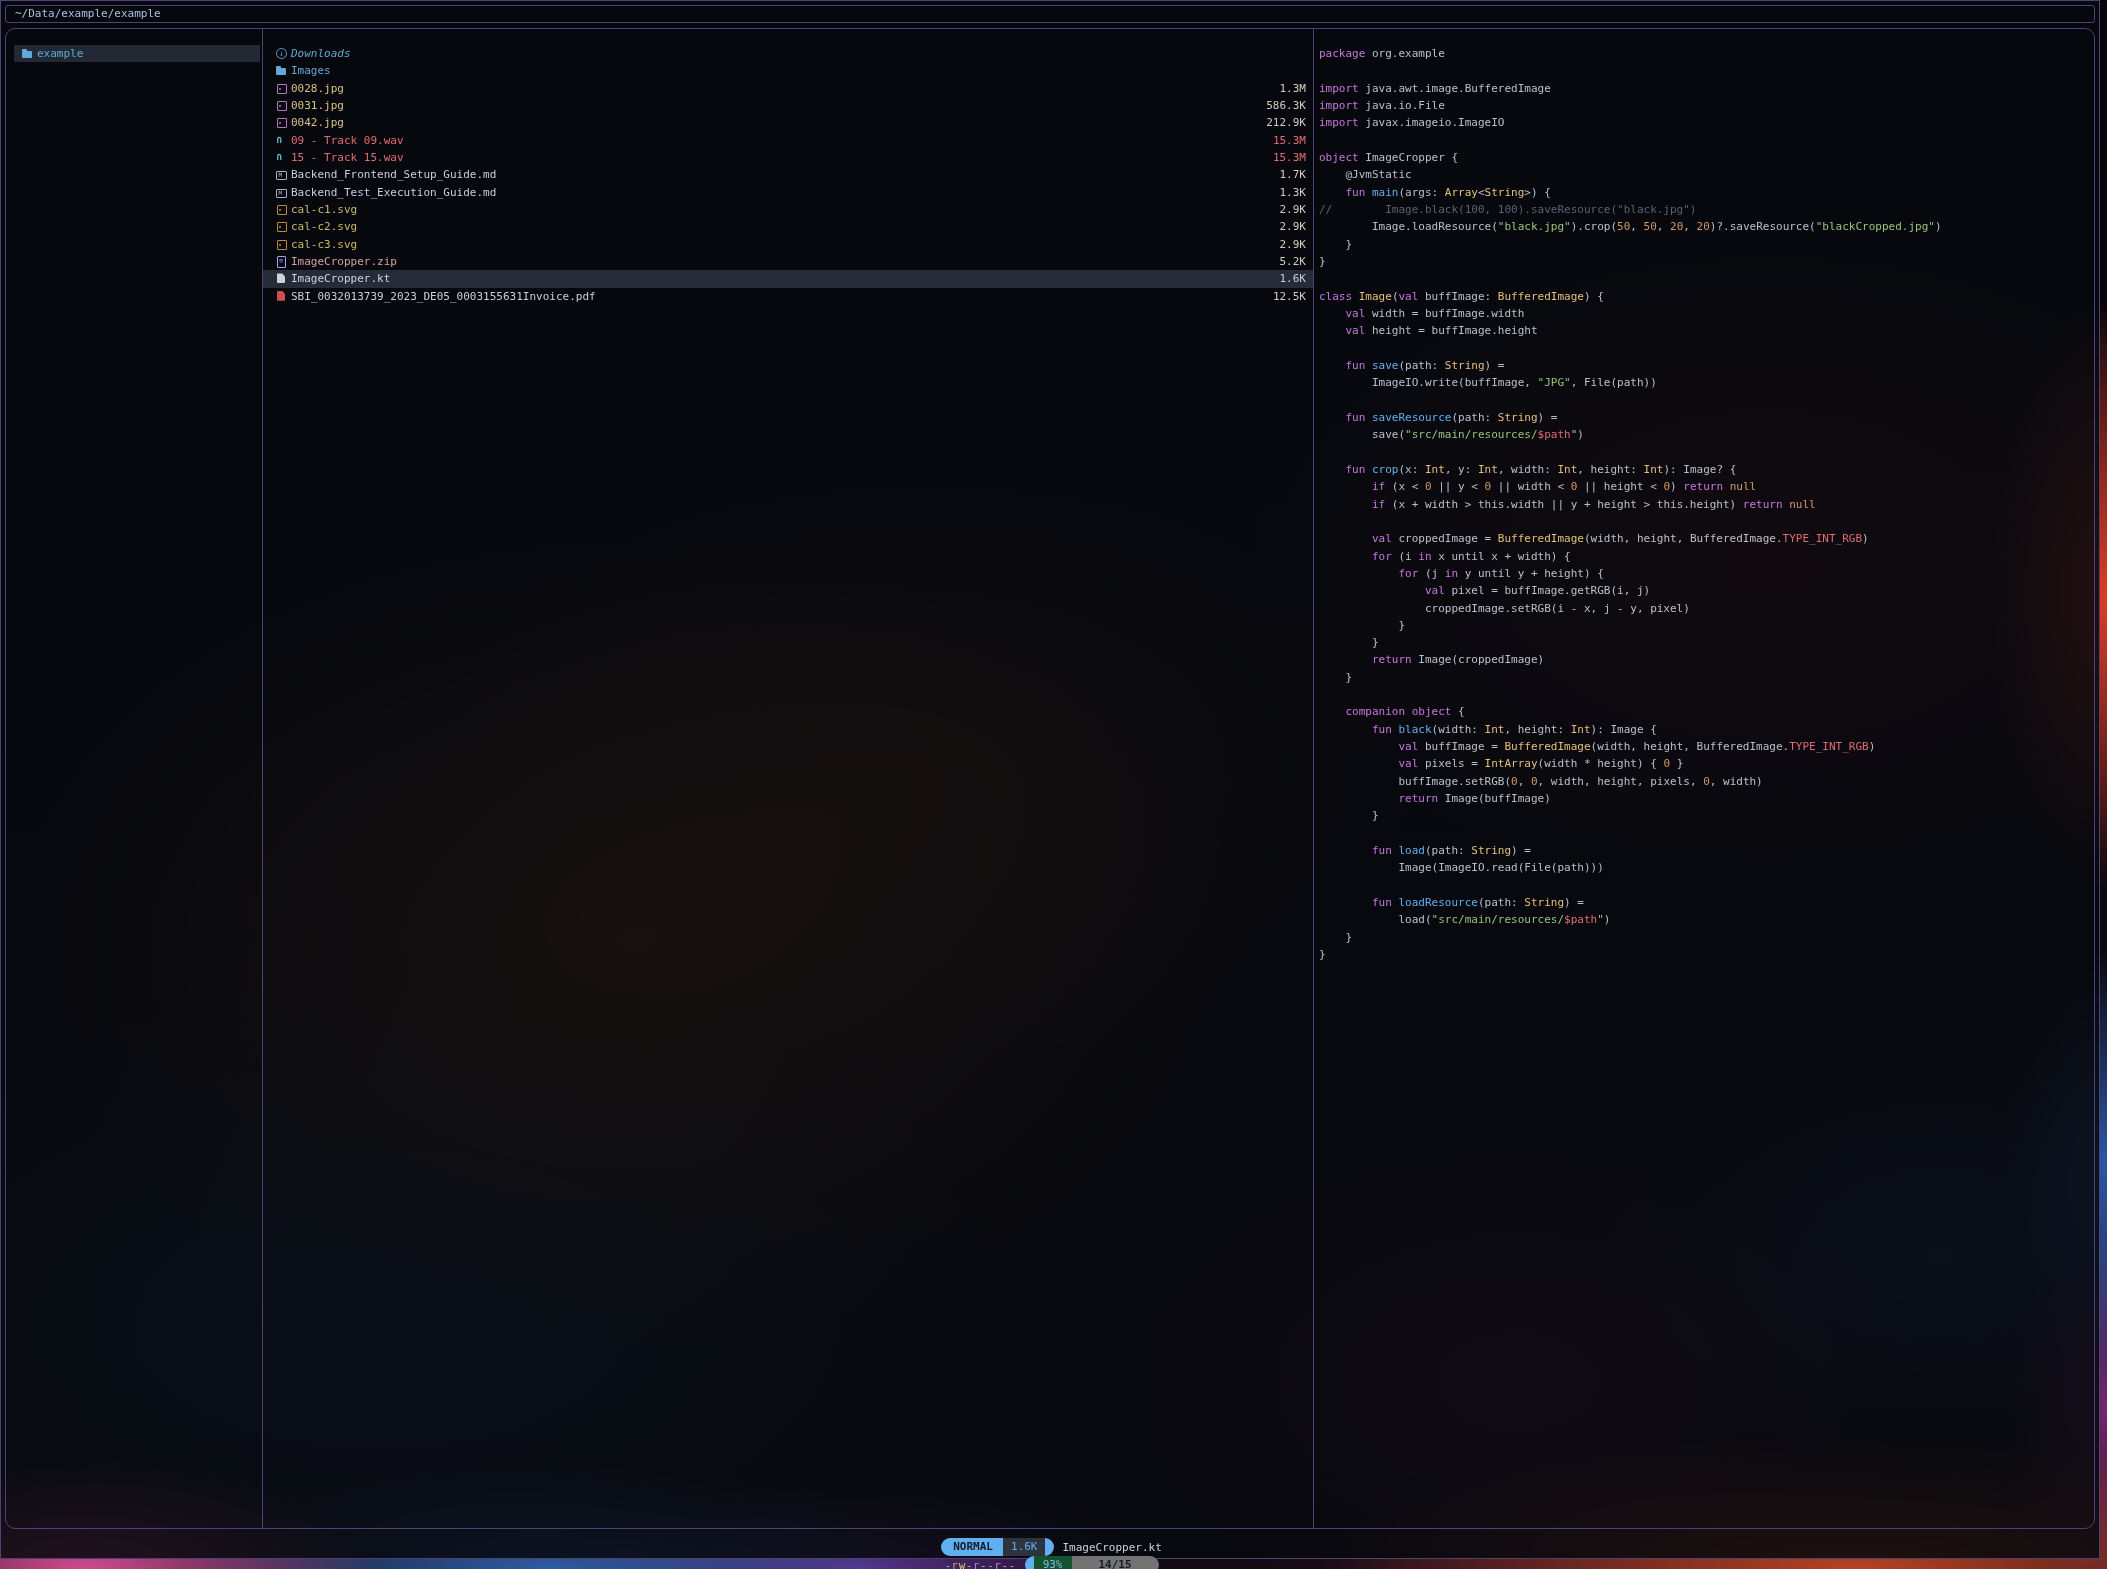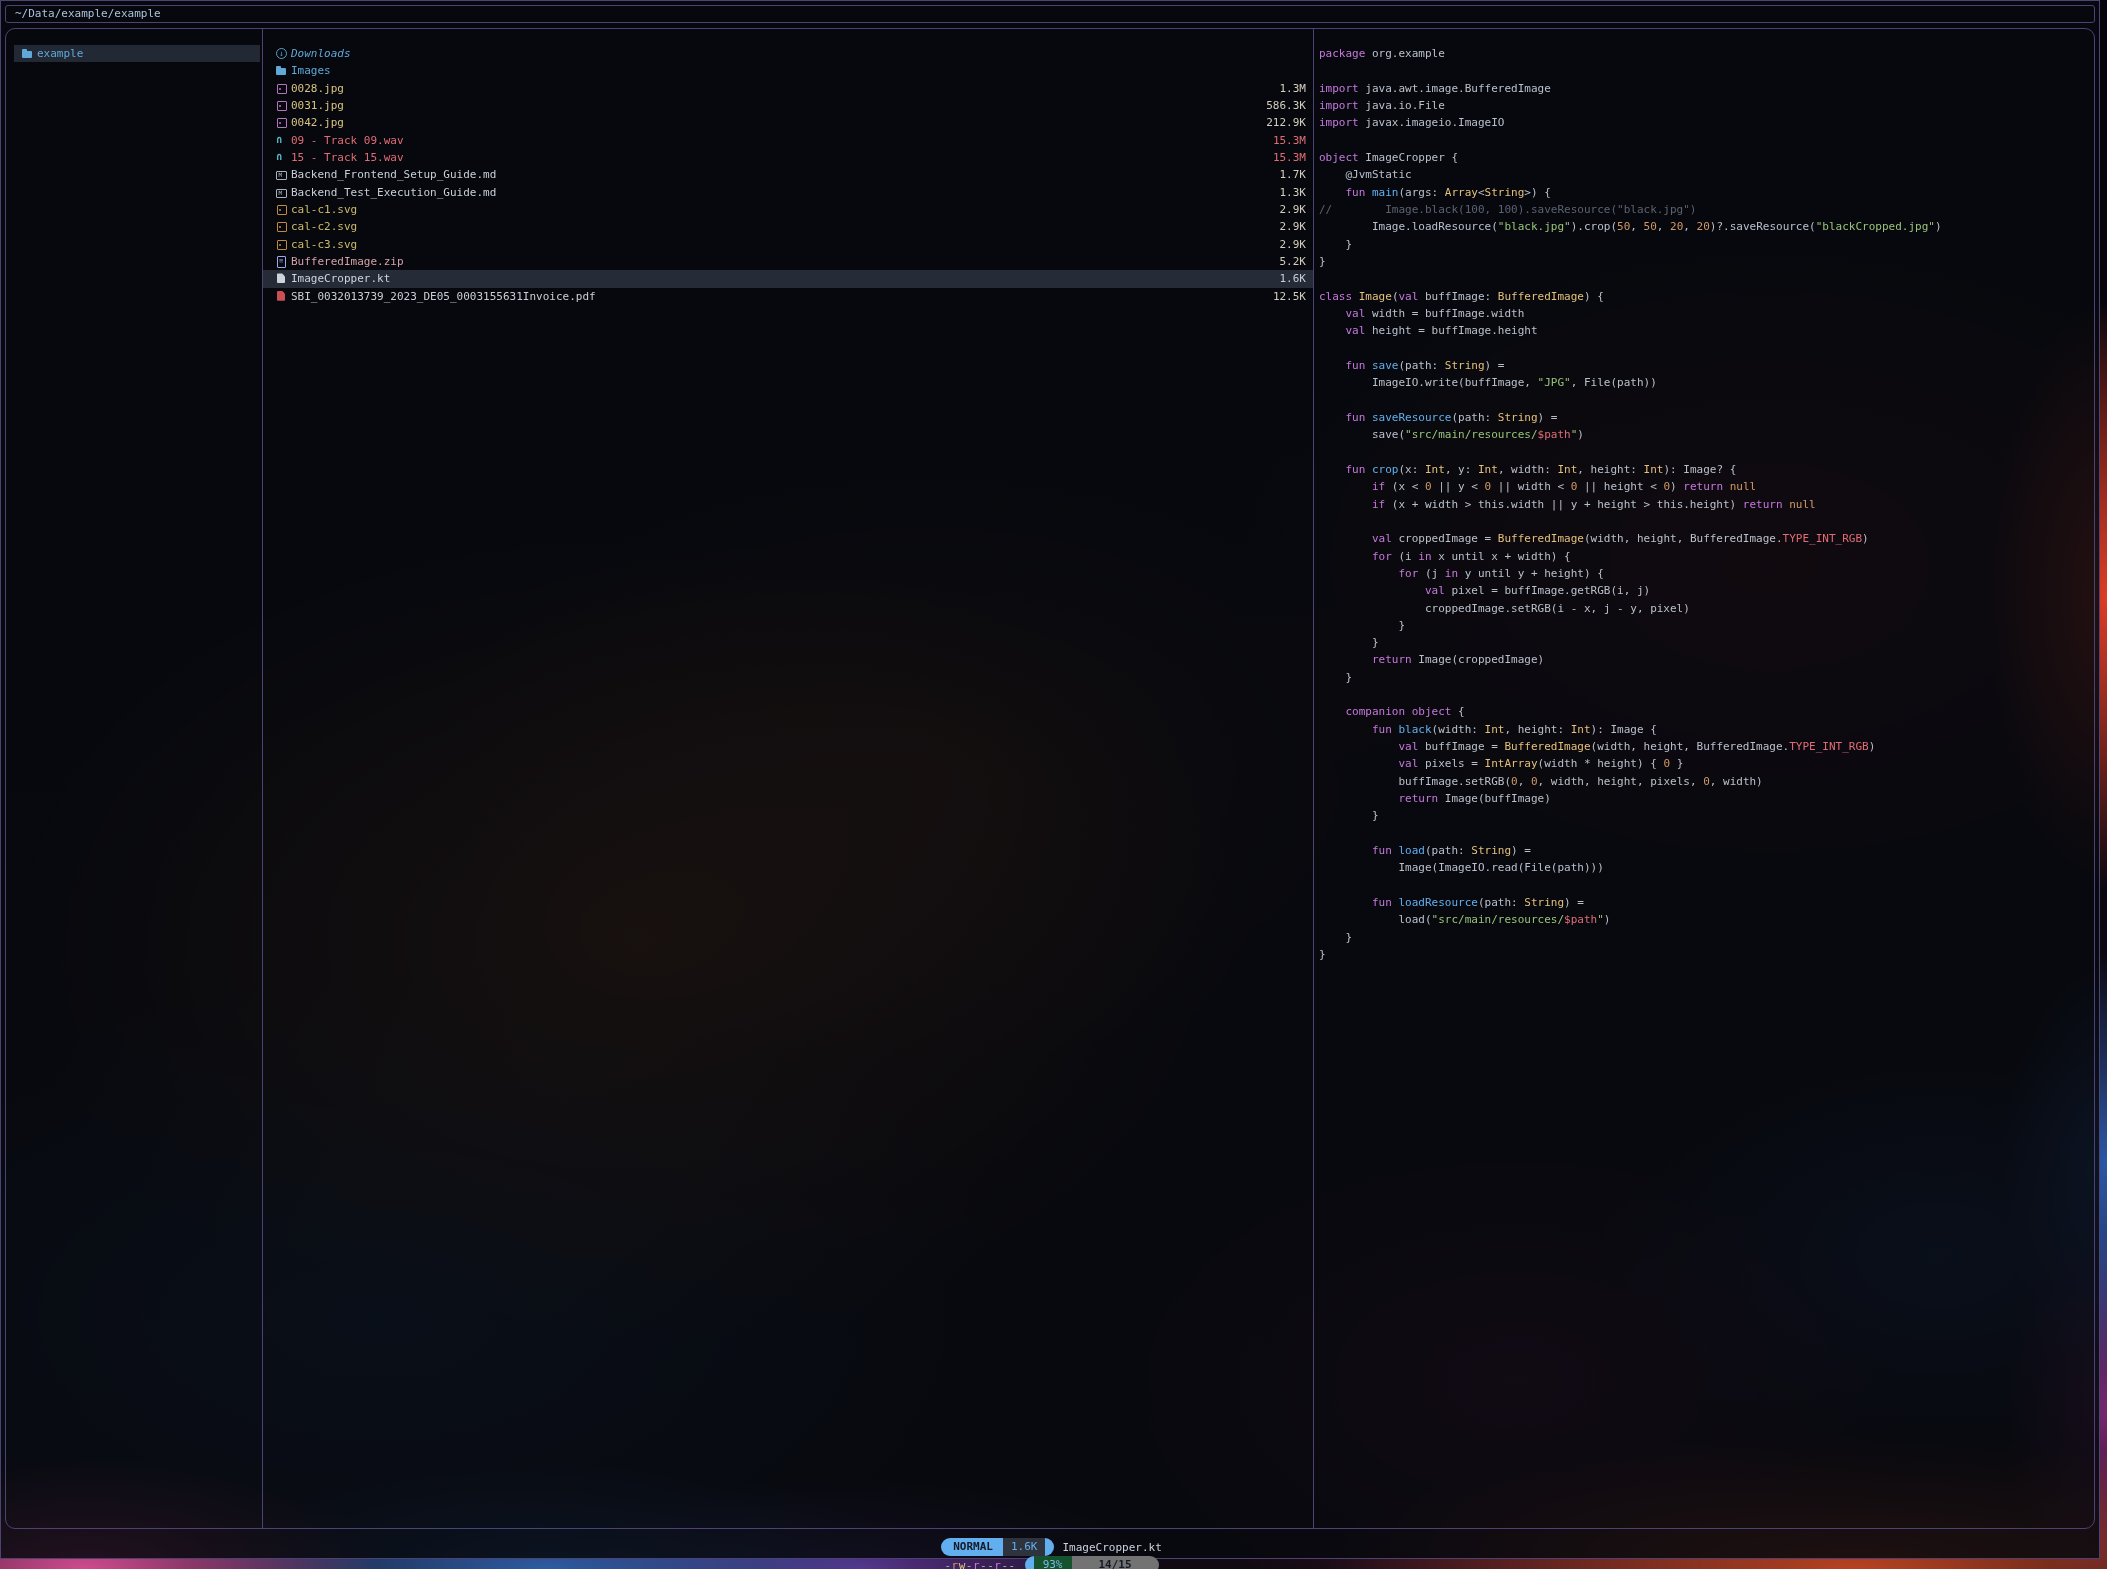--- a/index.html
+++ b/index.html
@@ -102,21 +102,21 @@
         <div class="row"><span class="icon image-icon" style="color: rgb(181, 116, 192);"></span><span class="fname" style="color: rgb(216, 195, 130);">0028.jpg</span><span class="fsize" style="color: rgb(211, 205, 189);">1.3M</span></div>
         <div class="row"><span class="icon image-icon" style="color: rgb(181, 116, 192);"></span><span class="fname" style="color: rgb(216, 195, 130);">0031.jpg</span><span class="fsize" style="color: rgb(211, 205, 189);">586.3K</span></div>
         <div class="row"><span class="icon image-icon" style="color: rgb(181, 116, 192);"></span><span class="fname" style="color: rgb(216, 195, 130);">0042.jpg</span><span class="fsize" style="color: rgb(211, 205, 189);">212.9K</span></div>
         <div class="row"><span class="icon audio-icon" style="color: rgb(86, 182, 194);"></span><span class="fname" style="color: rgb(224, 108, 117);">09 - Track 09.wav</span><span class="fsize" style="color: rgb(224, 108, 117);">15.3M</span></div>
         <div class="row"><span class="icon audio-icon" style="color: rgb(86, 182, 194);"></span><span class="fname" style="color: rgb(224, 108, 117);">15 - Track 15.wav</span><span class="fsize" style="color: rgb(224, 108, 117);">15.3M</span></div>
         <div class="row"><span class="icon markdown-icon" style="color: rgb(170, 178, 190);"></span><span class="fname" style="color: rgb(201, 207, 216);">Backend_Frontend_Setup_Guide.md</span><span class="fsize" style="color: rgb(211, 205, 189);">1.7K</span></div>
         <div class="row"><span class="icon markdown-icon" style="color: rgb(170, 178, 190);"></span><span class="fname" style="color: rgb(201, 207, 216);">Backend_Test_Execution_Guide.md</span><span class="fsize" style="color: rgb(211, 205, 189);">1.3K</span></div>
         <div class="row"><span class="icon image-icon" style="color: rgb(192, 138, 62);"></span><span class="fname" style="color: rgb(205, 185, 106);">cal-c1.svg</span><span class="fsize" style="color: rgb(211, 205, 189);">2.9K</span></div>
         <div class="row"><span class="icon image-icon" style="color: rgb(192, 138, 62);"></span><span class="fname" style="color: rgb(205, 185, 106);">cal-c2.svg</span><span class="fsize" style="color: rgb(211, 205, 189);">2.9K</span></div>
         <div class="row"><span class="icon image-icon" style="color: rgb(192, 138, 62);"></span><span class="fname" style="color: rgb(205, 185, 106);">cal-c3.svg</span><span class="fsize" style="color: rgb(211, 205, 189);">2.9K</span></div>
-        <div class="row"><span class="icon zip-icon" style="color: rgb(159, 168, 236);"></span><span class="fname" style="color: rgb(212, 162, 168);">BufferedImage.zip</span><span class="fsize" style="color: rgb(211, 205, 189);">5.2K</span></div>
+        <div class="row"><span class="icon zip-icon" style="color: rgb(159, 168, 236);"></span><span class="fname" style="color: rgb(212, 162, 168);">ImageCropper.zip</span><span class="fsize" style="color: rgb(211, 205, 189);">5.2K</span></div>
         <div class="row selected"><span class="icon kotlin-file-icon" style="color: rgb(205, 211, 219);"></span><span class="fname" style="color: rgb(205, 211, 219);">ImageCropper.kt</span><span class="fsize" style="color: rgb(198, 204, 214);">1.6K</span></div>
         <div class="row"><span class="icon pdf-icon" style="color: rgb(204, 78, 85);"></span><span class="fname" style="color: rgb(201, 207, 216);">SBI_0032013739_2023_DE05_0003155631Invoice.pdf</span><span class="fsize" style="color: rgb(211, 205, 189);">12.5K</span></div>
       </div>
 
     <div class="col col-preview">
       <div class="code" id="code-pre"><div class="cl"><span class="tk-k">package</span><span class="tk-d"> org.example</span></div><div class="cl"></div><div class="cl"><span class="tk-k">import</span><span class="tk-d"> java.awt.image.BufferedImage</span></div><div class="cl"><span class="tk-k">import</span><span class="tk-d"> java.io.File</span></div><div class="cl"><span class="tk-k">import</span><span class="tk-d"> javax.imageio.ImageIO</span></div><div class="cl"></div><div class="cl"><span class="tk-k">object</span><span class="tk-d"> ImageCropper {</span></div><div class="cl"><span class="tk-d">    @JvmStatic</span></div><div class="cl"><span class="tk-d">    </span><span class="tk-k">fun</span><span class="tk-d"> </span><span class="tk-f">main</span><span class="tk-d">(args: </span><span class="tk-t">Array</span><span class="tk-d">&lt;</span><span class="tk-t">String</span><span class="tk-d">&gt;) {</span></div><div class="cl"><span class="tk-c">//        Image.black(100, 100).saveResource("black.jpg")</span></div><div class="cl"><span class="tk-d">        Image.loadResource(</span><span class="tk-s">"black.jpg"</span><span class="tk-d">).crop(</span><span class="tk-n">50</span><span class="tk-d">, </span><span class="tk-n">50</span><span class="tk-d">, </span><span class="tk-n">20</span><span class="tk-d">, </span><span class="tk-n">20</span><span class="tk-d">)?.saveResource(</span><span class="tk-s">"blackCropped.jpg"</span><span class="tk-d">)</span></div><div class="cl"><span class="tk-d">    }</span></div><div class="cl"><span class="tk-d">}</span></div><div class="cl"></div><div class="cl"><span class="tk-k">class</span><span class="tk-d"> </span><span class="tk-t">Image</span><span class="tk-d">(</span><span class="tk-k">val</span><span class="tk-d"> buffImage: </span><span class="tk-t">BufferedImage</span><span class="tk-d">) {</span></div><div class="cl"><span class="tk-d">    </span><span class="tk-k">val</span><span class="tk-d"> width = buffImage.width</span></div><div class="cl"><span class="tk-d">    </span><span class="tk-k">val</span><span class="tk-d"> height = buffImage.height</span></div><div class="cl"></div><div class="cl"><span class="tk-d">    </span><span class="tk-k">fun</span><span class="tk-d"> </span><span class="tk-f">save</span><span class="tk-d">(path: </span><span class="tk-t">String</span><span class="tk-d">) =</span></div><div class="cl"><span class="tk-d">        ImageIO.write(buffImage, </span><span class="tk-s">"JPG"</span><span class="tk-d">, File(path))</span></div><div class="cl"></div><div class="cl"><span class="tk-d">    </span><span class="tk-k">fun</span><span class="tk-d"> </span><span class="tk-f">saveResource</span><span class="tk-d">(path: </span><span class="tk-t">String</span><span class="tk-d">) =</span></div><div class="cl"><span class="tk-d">        save(</span><span class="tk-s">"src/main/resources/</span><span class="tk-r">$path</span><span class="tk-s">"</span><span class="tk-d">)</span></div><div class="cl"></div><div class="cl"><span class="tk-d">    </span><span class="tk-k">fun</span><span class="tk-d"> </span><span class="tk-f">crop</span><span class="tk-d">(x: </span><span class="tk-t">Int</span><span class="tk-d">, y: </span><span class="tk-t">Int</span><span class="tk-d">, width: </span><span class="tk-t">Int</span><span class="tk-d">, height: </span><span class="tk-t">Int</span><span class="tk-d">): Image? {</span></div><div class="cl"><span class="tk-d">        </span><span class="tk-k">if</span><span class="tk-d"> (x &lt; </span><span class="tk-n">0</span><span class="tk-d"> || y &lt; </span><span class="tk-n">0</span><span class="tk-d"> || width &lt; </span><span class="tk-n">0</span><span class="tk-d"> || height &lt; </span><span class="tk-n">0</span><span class="tk-d">) </span><span class="tk-k">return</span><span class="tk-d"> </span><span class="tk-n">null</span></div><div class="cl"><span class="tk-d">        </span><span class="tk-k">if</span><span class="tk-d"> (x + width &gt; this.width || y + height &gt; this.height) </span><span class="tk-k">return</span><span class="tk-d"> </span><span class="tk-n">null</span></div><div class="cl"></div><div class="cl"><span class="tk-d">        </span><span class="tk-k">val</span><span class="tk-d"> croppedImage = </span><span class="tk-t">BufferedImage</span><span class="tk-d">(width, height, BufferedImage.</span><span class="tk-r">TYPE_INT_RGB</span><span class="tk-d">)</span></div><div class="cl"><span class="tk-d">        </span><span class="tk-k">for</span><span class="tk-d"> (i </span><span class="tk-k">in</span><span class="tk-d"> x until x + width) {</span></div><div class="cl"><span class="tk-d">            </span><span class="tk-k">for</span><span class="tk-d"> (j </span><span class="tk-k">in</span><span class="tk-d"> y until y + height) {</span></div><div class="cl"><span class="tk-d">                </span><span class="tk-k">val</span><span class="tk-d"> pixel = buffImage.getRGB(i, j)</span></div><div class="cl"><span class="tk-d">                croppedImage.setRGB(i - x, j - y, pixel)</span></div><div class="cl"><span class="tk-d">            }</span></div><div class="cl"><span class="tk-d">        }</span></div><div class="cl"><span class="tk-d">        </span><span class="tk-k">return</span><span class="tk-d"> Image(croppedImage)</span></div><div class="cl"><span class="tk-d">    }</span></div><div class="cl"></div><div class="cl"><span class="tk-d">    </span><span class="tk-k">companion</span><span class="tk-d"> </span><span class="tk-k">object</span><span class="tk-d"> {</span></div><div class="cl"><span class="tk-d">        </span><span class="tk-k">fun</span><span class="tk-d"> </span><span class="tk-f">black</span><span class="tk-d">(width: </span><span class="tk-t">Int</span><span class="tk-d">, height: </span><span class="tk-t">Int</span><span class="tk-d">): Image {</span></div><div class="cl"><span class="tk-d">            </span><span class="tk-k">val</span><span class="tk-d"> buffImage = </span><span class="tk-t">BufferedImage</span><span class="tk-d">(width, height, BufferedImage.</span><span class="tk-r">TYPE_INT_RGB</span><span class="tk-d">)</span></div><div class="cl"><span class="tk-d">            </span><span class="tk-k">val</span><span class="tk-d"> pixels = </span><span class="tk-t">IntArray</span><span class="tk-d">(width * height) { </span><span class="tk-n">0</span><span class="tk-d"> }</span></div><div class="cl"><span class="tk-d">            buffImage.setRGB(</span><span class="tk-n">0</span><span class="tk-d">, </span><span class="tk-n">0</span><span class="tk-d">, width, height, pixels, </span><span class="tk-n">0</span><span class="tk-d">, width)</span></div><div class="cl"><span class="tk-d">            </span><span class="tk-k">return</span><span class="tk-d"> Image(buffImage)</span></div><div class="cl"><span class="tk-d">        }</span></div><div class="cl"></div><div class="cl"><span class="tk-d">        </span><span class="tk-k">fun</span><span class="tk-d"> </span><span class="tk-f">load</span><span class="tk-d">(path: </span><span class="tk-t">String</span><span class="tk-d">) =</span></div><div class="cl"><span class="tk-d">            Image(ImageIO.read(File(path)))</span></div><div class="cl"></div><div class="cl"><span class="tk-d">        </span><span class="tk-k">fun</span><span class="tk-d"> </span><span class="tk-f">loadResource</span><span class="tk-d">(path: </span><span class="tk-t">String</span><span class="tk-d">) =</span></div><div class="cl"><span class="tk-d">            load(</span><span class="tk-s">"src/main/resources/</span><span class="tk-r">$path</span><span class="tk-s">"</span><span class="tk-d">)</span></div><div class="cl"><span class="tk-d">    }</span></div><div class="cl"><span class="tk-d">}</span></div></div>
     </div>
 
   </div>
 

